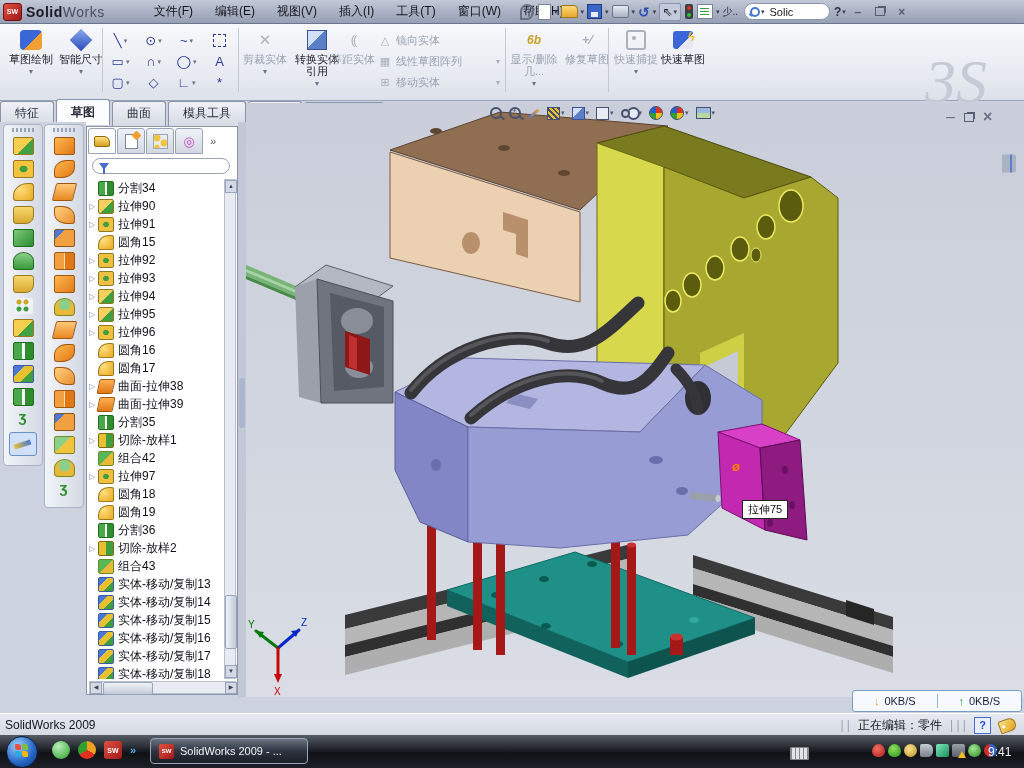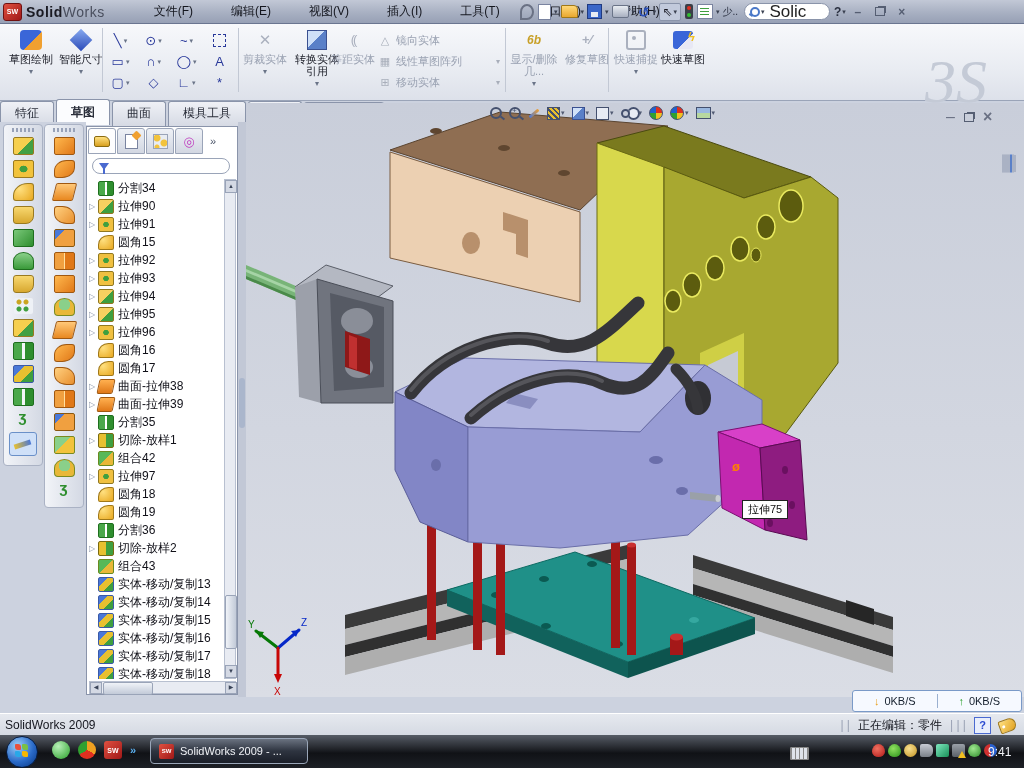--- a/index.html
+++ b/index.html
@@ -8,21 +8,21 @@
         background:#ccd2df;text-decoration:underline;-webkit-font-smoothing:antialiased;}
   
   #titlebar{position:absolute;left:0;top:0;width:1024px;height:23px;
     background:linear-gradient(180deg,#c2c8d6 0%,#a8b0c2 55%,#97a0b5 100%);
     border-bottom:1px solid #6a7590;display:flex;align-items:center;}
   .swlogo-cube{width:17px;height:16px;margin:0 4px 0 3px;border-radius:3px;
     background:linear-gradient(135deg,#e05040,#a01818);border:1px solid #701010;
     color:#fff;font-size:7px;font-weight:bold;display:flex;align-items:center;justify-content:center;}
   .app-bold{font-size:14px;font-weight:bold;color:#1a1a22;letter-spacing:.5px;}
   .app-light{font-size:14px;color:#4a4f5e;letter-spacing:.5px;}
-  #menubar{display:flex;margin-left:38px;gap:16px;}
+  #menubar{display:flex;margin-left:38px;}
   .menu-item{font-size:12px;color:#14161e;padding:3px 11px;cursor:default;}
   #tb-icons{position:absolute;left:518px;top:2px;display:flex;align-items:center;height:19px;}
   .ti{display:inline-block;margin:0 2px;position:relative;}
   .ti-dd{font-size:7px;color:#3a4050;margin:0 1px;}
   .ti-pin{width:10px;height:12px;border:2px solid #6a7184;border-radius:50% 50% 50% 0;}
   .ti-page{width:11px;height:14px;background:#fff;border:1px solid #7a84a0;}
   .ti-folder{width:15px;height:11px;background:linear-gradient(180deg,#ffd878,#e8a830);border:1px solid #a07818;border-radius:1px 4px 1px 1px;}
   .ti-save{width:13px;height:13px;background:#3a66c8;border:1px solid #203a80;}
   .ti-save::after{content:"";position:absolute;left:3px;bottom:1px;width:7px;height:5px;background:#e8ecf4;}
   .ti-print{width:15px;height:11px;background:linear-gradient(#e8ecf2,#a8b0c0);border:1px solid #6a7488;border-radius:2px;}
@@ -33,21 +33,21 @@
   .ti-traffic::before{content:"";position:absolute;left:2px;top:2px;width:4px;height:4px;border-radius:50%;background:#e03020;}
   .ti-traffic::after{content:"";position:absolute;left:2px;bottom:2px;width:4px;height:4px;border-radius:50%;background:#30c030;}
   .ti-list{width:14px;height:13px;background:#fff;border:1px solid #7a84a0;}
   .ti-list::after{content:"";position:absolute;left:2px;top:3px;width:9px;height:7px;
      background:repeating-linear-gradient(180deg,#3f9f3f 0 1px,transparent 1px 3px);}
   .ti-ovf{font-size:10px;color:#2a3040;}
   #searchbox{display:flex;align-items:center;background:#fff;border:1px solid #8a94aa;
      border-radius:9px;height:15px;width:74px;padding:0 5px;margin:0 4px;}
   .mag-mini{width:6px;height:6px;border:2px solid #4a78c8;border-radius:50%;position:relative;flex:none;}
   .mag-mini::after{content:"";position:absolute;left:-3px;top:5px;width:4px;height:2px;background:#4a78c8;transform:rotate(35deg);}
-  #search-text{font-size:17px;color:#222;margin-left:4px;}
+  #search-text{font-size:11px;color:#222;margin-left:4px;}
   .ti-help{font-size:12px;color:#2a3040;font-weight:bold;}
   .winbtn{width:18px;text-align:center;color:#555e72;font-weight:bold;font-size:12px;margin:0 2px;}
   .restore-glyph{display:inline-block;width:8px;height:7px;border:1px solid #555e72;box-shadow:2px -2px 0 -1px #555e72;}
   
   #ribbon{position:absolute;left:0;top:24px;width:1024px;height:76px;
     background:linear-gradient(180deg,#f7f8fb 0%,#e9ecf2 60%,#dde1ea 100%);
     border-bottom:1px solid #9aa4b8;}
   .rsep{position:absolute;top:4px;height:64px;width:1px;background:#c2c8d4;}
   .rbtn{position:absolute;top:3px;width:50px;text-align:center;font-size:11px;color:#1a1c26;line-height:12px;}
   .rbtn.gray{color:#9aa2b2;}

